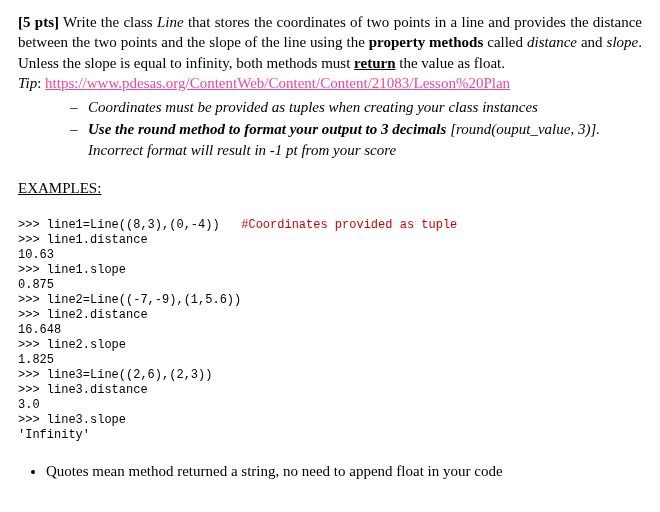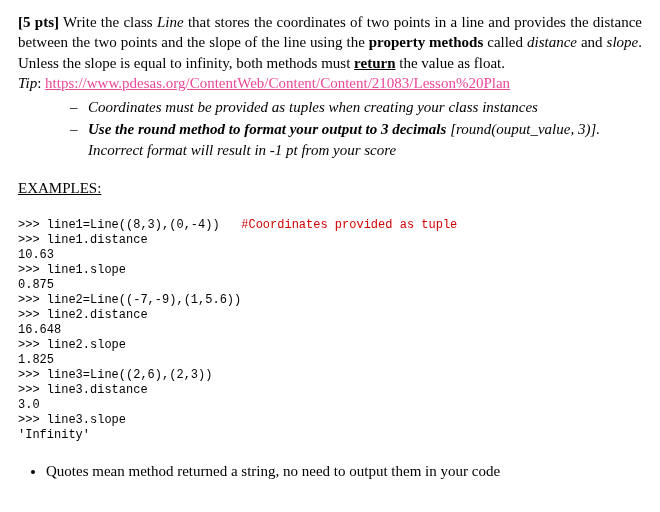--- a/index.html
+++ b/index.html
@@ -87,14 +87,14 @@
 <span>16.648</span>
 <span>&gt;&gt;&gt; line2.slope</span>
 <span>1.825</span>
 <span>&gt;&gt;&gt; line3=Line((2,6),(2,3))</span>
 <span>&gt;&gt;&gt; line3.distance</span>
 <span>3.0</span>
 <span>&gt;&gt;&gt; line3.slope</span>
 <span>'Infinity'</span></div>
 
 <ul class="footer-list">
-  <li>Quotes mean method returned a string, no need to output them in your code</li>
+  <li>Quotes mean method returned a string, no need to append float in your code</li>
 </ul>
 
 </body></html>

